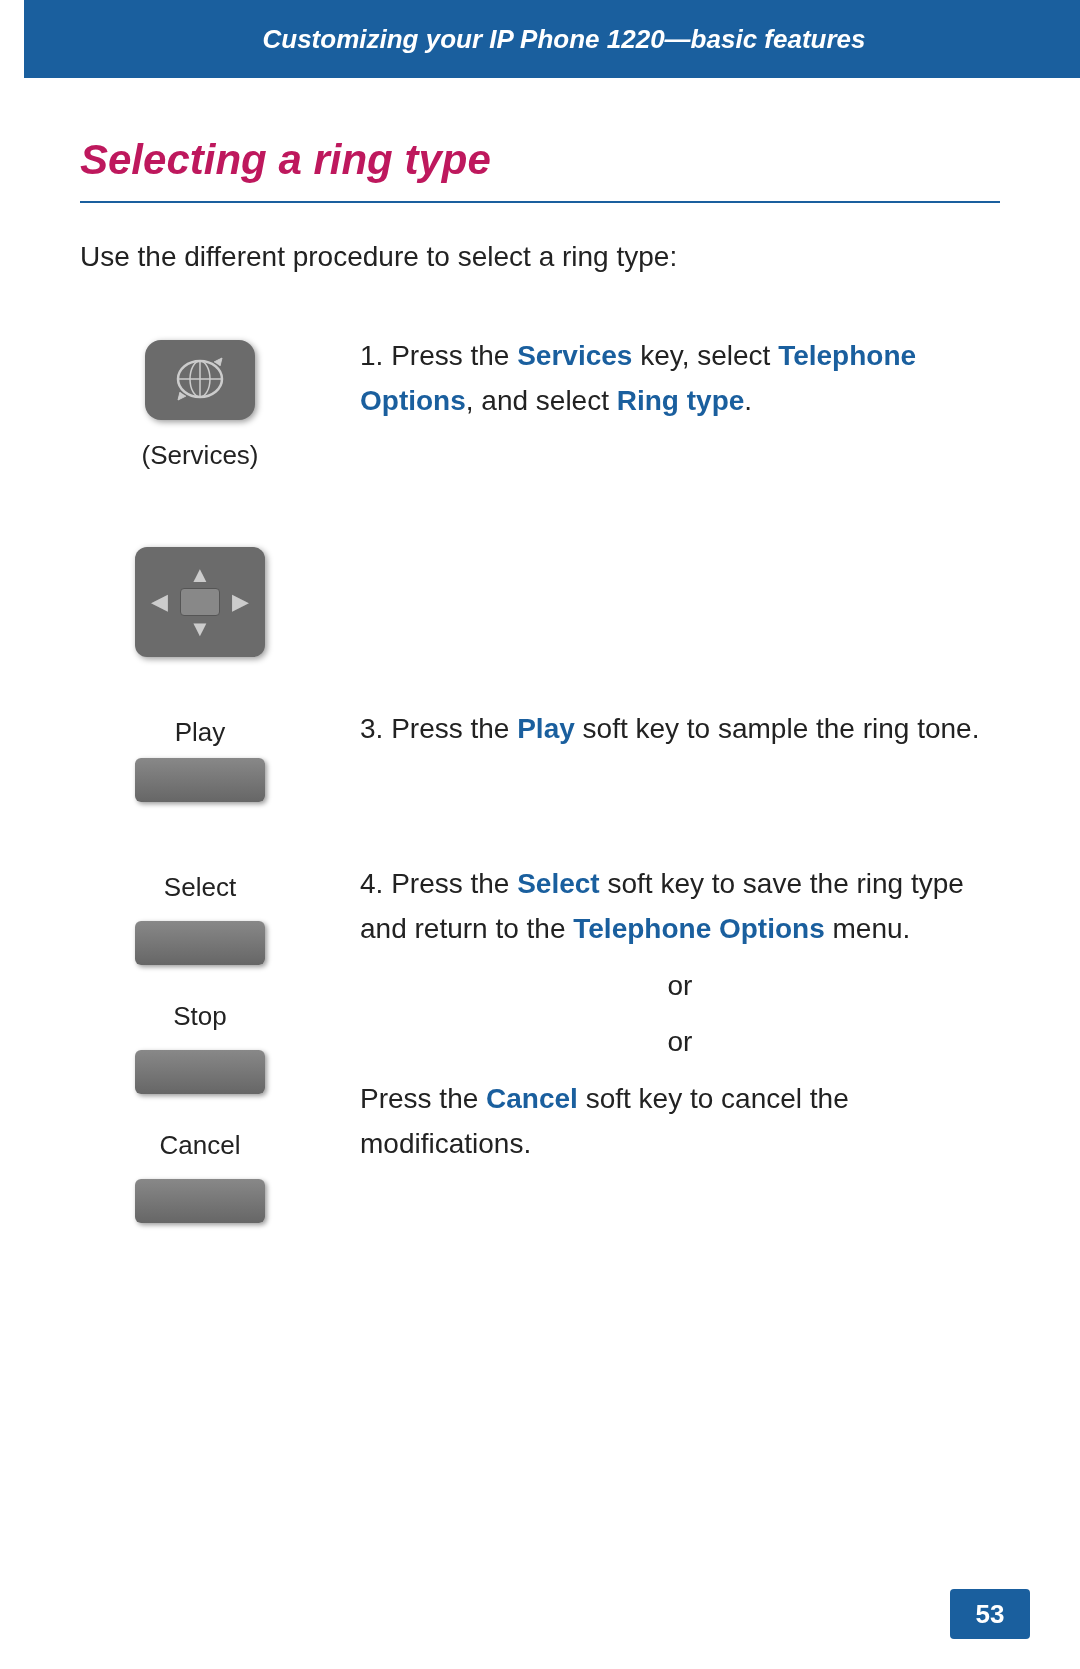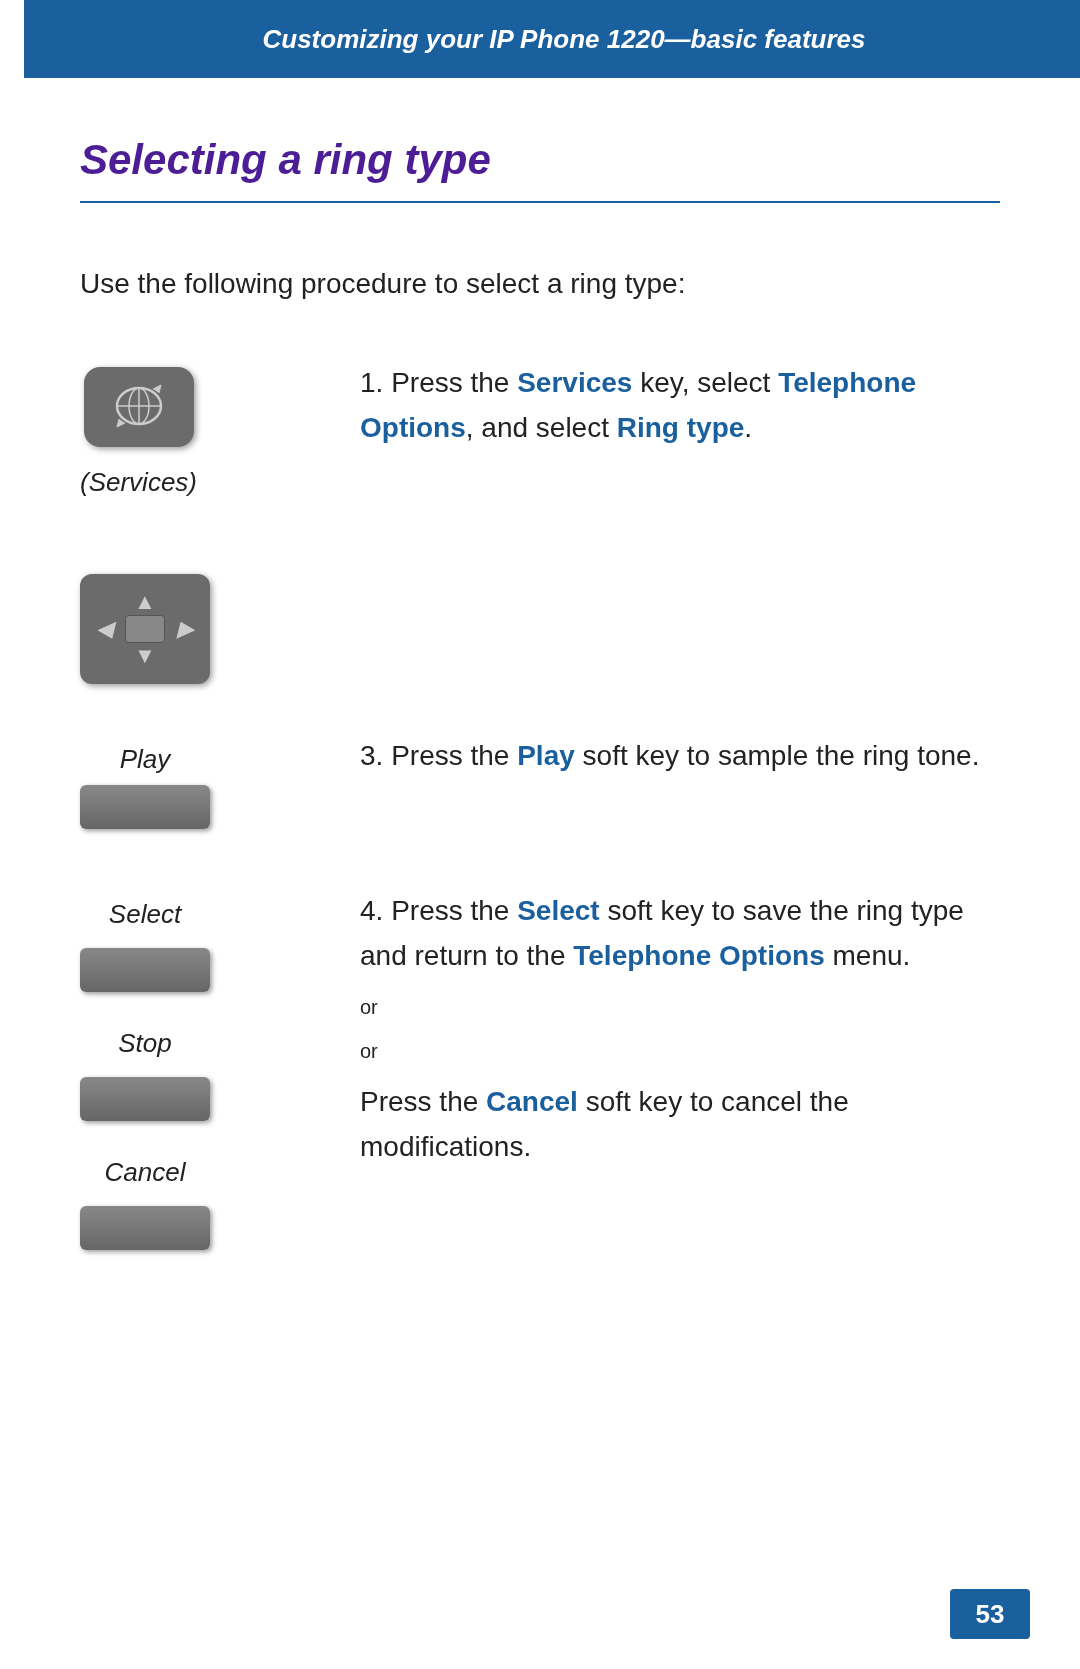--- a/index.html
+++ b/index.html
@@ -28,27 +28,27 @@
       font-size: 26px;
       font-weight: bold;
       font-style: italic;
     }
 
     .page-content {
       padding: 50px 80px 80px 80px;
     }
 
     .page-title {
-      color: #4c1d95;
+      color: #be185d;
       font-size: 42px;
       font-weight: bold;
       font-style: italic;
       border-bottom: 2px solid #1a5f9e;
       padding-bottom: 10px;
-      margin-bottom: 59px;
+      margin-bottom: 32px;
     }
 
     .intro-text {
       font-size: 28px;
       color: #222;
       margin-bottom: 24px;
       line-height: 1.6;
     }
 
     
@@ -132,22 +132,22 @@
       color: #222;
       line-height: 1.6;
     }
 
     .step-text .bold-blue {
       color: #1a5f9e;
       font-weight: bold;
     }
 
     .or-divider {
-      text-align: left;
-      font-size: 20px;
+      text-align: center;
+      font-size: 28px;
       color: #222;
       margin: 14px 0;
     }
 
     
     .steps-area {
       display: flex;
       flex-direction: column;
       gap: 0;
     }
@@ -158,23 +158,22 @@
       align-items: flex-start;
       margin-bottom: 50px;
       gap: 40px;
     }
 
     .step-icon-col {
       width: 240px;
       flex-shrink: 0;
       display: flex;
       flex-direction: column;
-      align-items: flex-start;
+      align-items: center;
       padding-top: 6px;
-      font-style: italic;
     }
 
     .step-content-col {
       flex: 1;
     }
 
     
     .step4-icons {
       display: flex;
       flex-direction: column;
@@ -205,21 +204,21 @@
 <body>
 
 <div class="header-bar">
   <span>Customizing your IP Phone 1220—basic features</span>
 </div>
 
 <div class="page-content">
 
   <div class="page-title">Selecting a ring type</div>
 
-  <p class="intro-text">Use the following procedure to select a ring type:</p>
+  <p class="intro-text">Use the different procedure to select a ring type:</p>
 
   <div class="spacer-md"></div>
 
   <div class="steps-area">
 
     <div class="step-row">
       <div class="step-icon-col">
 
         <div class="button-group">
           <div class="services-btn">

